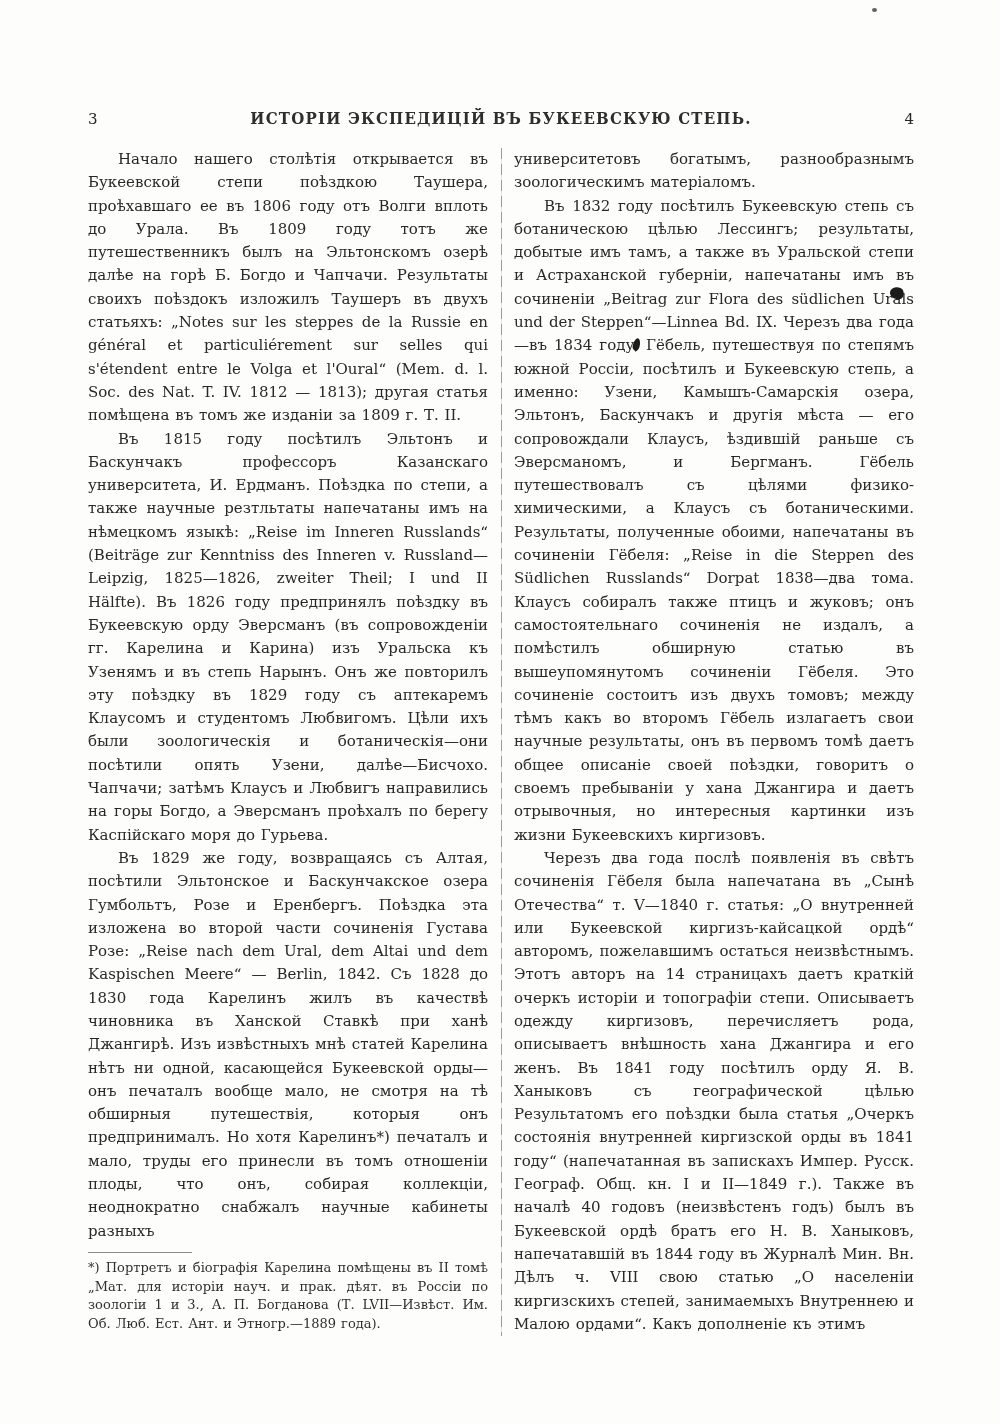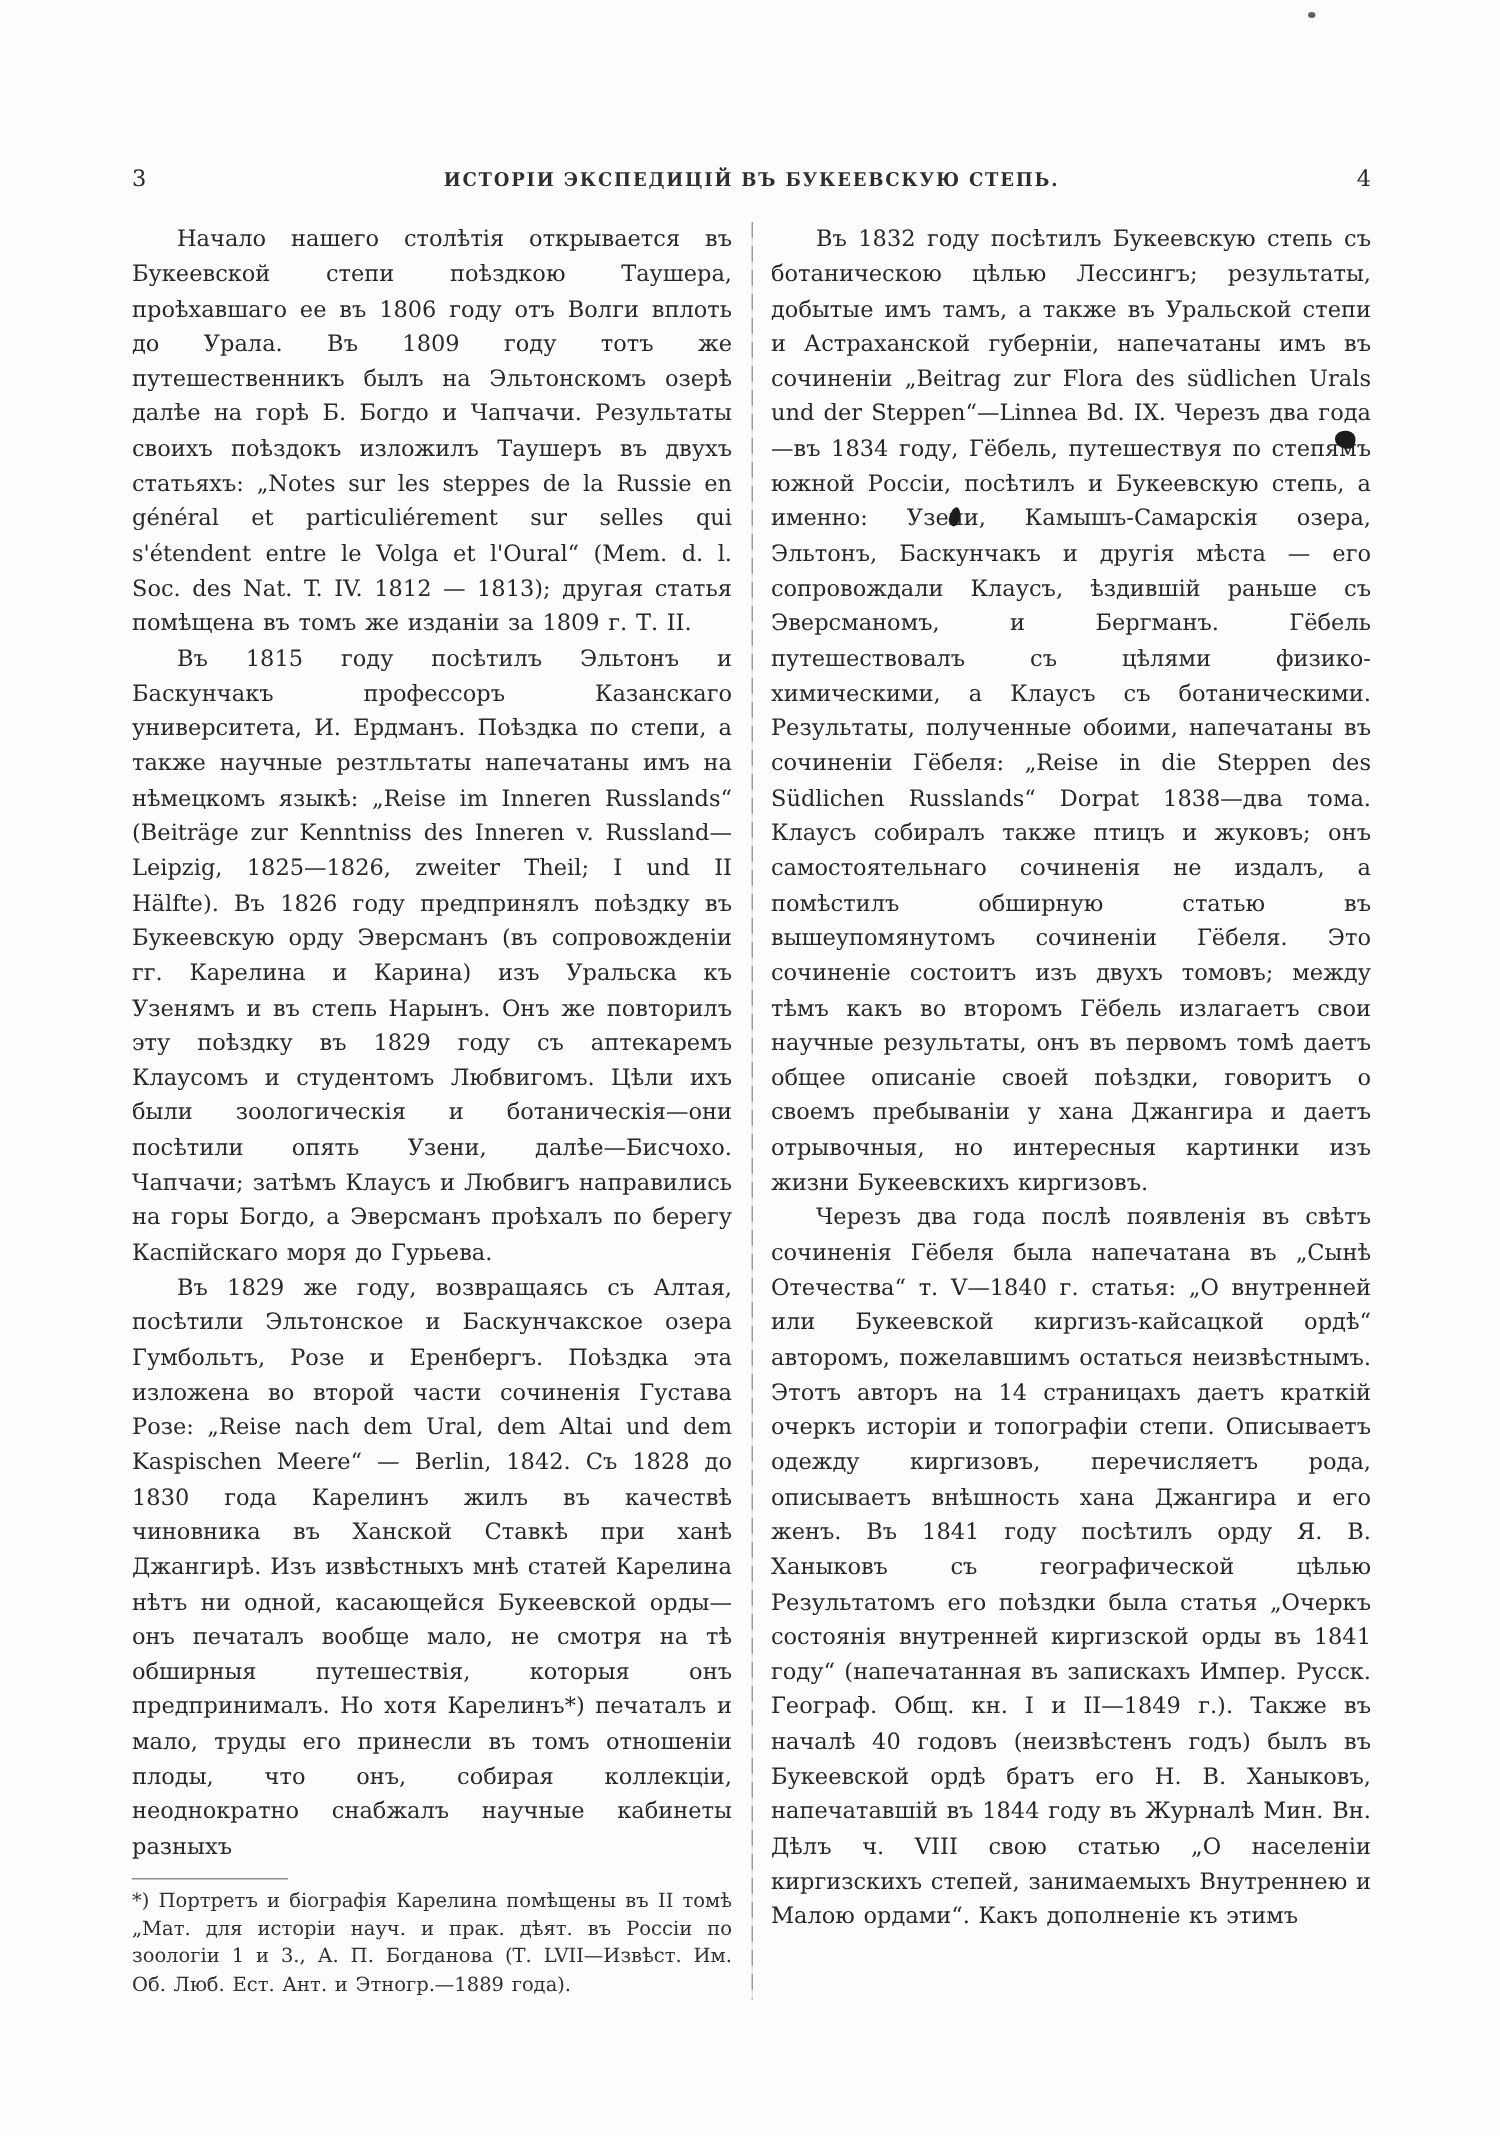--- a/index.html
+++ b/index.html
@@ -20,21 +20,21 @@
   .running-head{
     position:absolute;
     top:110px;left:88px;right:86px;
     display:flex;align-items:baseline;
     font-size:15px;
   }
   .pageno{width:40px;font-size:15px;}
   .pageno.right{text-align:right;}
   .head-title{
     flex:1;text-align:center;
-    font-size:12px;font-weight:bold;
+    font-size:15px;font-weight:bold;
     letter-spacing:1.2px;
     color:#2e2e2e;
     transform:scaleY(1.05);
     white-space:nowrap;
   }
   
   .columns{
     position:absolute;
     top:148px;left:88px;
     width:826px;
@@ -110,20 +110,21 @@
           <p class="para indent">Въ 1829 же году, возвращаясь съ Алтая, посѣтили Эльтонское и Баскунчакское озера Гумбольтъ, Розе и Еренбергъ. Поѣздка эта изложена во второй части сочиненія Густава Розе: „Reise nach dem Ural, dem Altai und dem Kaspischen Meere“ — Berlin, 1842. Съ 1828 до 1830 года Карелинъ жилъ въ качествѣ чиновника въ Ханской Ставкѣ при ханѣ Джангирѣ. Изъ извѣстныхъ мнѣ статей Карелина нѣтъ ни одной, касающейся Букеевской орды—онъ печаталъ вообще мало, не смотря на тѣ обширныя путешествія, которыя онъ предпринималъ. Но хотя Карелинъ*) печаталъ и мало, труды его принесли въ томъ отношеніи плоды, что онъ, собирая коллекціи, неоднократно снабжалъ научные кабинеты разныхъ</p>
         </div>
       <hr class="footnote-rule">
       <p class="footnote-text">*) Портретъ и біографія Карелина помѣщены въ II томѣ „Мат. для исторіи науч. и прак. дѣят. въ Россіи по зоологіи 1 и 3., А. П. Богданова (Т. LVII—Извѣст. Им. Об. Люб. Ест. Ант. и Этногр.—1889 года).</p>
     </div>
 
     <div class="divider"></div>
 
     <div class="col col-right">
       <div>
+          <p class="para flush">университетовъ богатымъ, разнообразнымъ зоологическимъ матеріаломъ.</p>
           <p class="para indent">Въ 1832 году посѣтилъ Букеевскую степь съ ботаническою цѣлью Лессингъ; результаты, добытые имъ тамъ, а также въ Уральской степи и Астраханской губерніи, напечатаны имъ въ сочиненіи „Beitrag zur Flora des südlichen Urals und der Steppen“—Linnea Bd. IX. Черезъ два года—въ 1834 году, Гёбель, путешествуя по степямъ южной Россіи, посѣтилъ и Букеевскую степь, а именно: Узени, Камышъ-Самарскія озера, Эльтонъ, Баскунчакъ и другія мѣста — его сопровождали Клаусъ, ѣздившій раньше съ Эверсманомъ, и Бергманъ. Гёбель путешествовалъ съ цѣлями физико-химическими, а Клаусъ съ ботаническими. Результаты, полученные обоими, напечатаны въ сочиненіи Гёбеля: „Reise in die Steppen des Südlichen Russlands“ Dorpat 1838—два тома. Клаусъ собиралъ также птицъ и жуковъ; онъ самостоятельнаго сочиненія не издалъ, а помѣстилъ обширную статью въ вышеупомянутомъ сочиненіи Гёбеля. Это сочиненіе состоитъ изъ двухъ томовъ; между тѣмъ какъ во второмъ Гёбель излагаетъ свои научные результаты, онъ въ первомъ томѣ даетъ общее описаніе своей поѣздки, говоритъ о своемъ пребываніи у хана Джангира и даетъ отрывочныя, но интересныя картинки изъ жизни Букеевскихъ киргизовъ.</p>
           <p class="para indent">Черезъ два года послѣ появленія въ свѣтъ сочиненія Гёбеля была напечатана въ „Сынѣ Отечества“ т. V—1840 г. статья: „О внутренней или Букеевской киргизъ-кайсацкой ордѣ“ авторомъ, пожелавшимъ остаться неизвѣстнымъ. Этотъ авторъ на 14 страницахъ даетъ краткій очеркъ исторіи и топографіи степи. Описываетъ одежду киргизовъ, перечисляетъ рода, описываетъ внѣшность хана Джангира и его женъ. Въ 1841 году посѣтилъ орду Я. В. Ханыковъ съ географической цѣлью Результатомъ его поѣздки была статья „Очеркъ состоянія внутренней киргизской орды въ 1841 году“ (напечатанная въ запискахъ Импер. Русск. Географ. Общ. кн. I и II—1849 г.). Также въ началѣ 40 годовъ (неизвѣстенъ годъ) былъ въ Букеевской ордѣ братъ его Н. В. Ханыковъ, напечатавшій въ 1844 году въ Журналѣ Мин. Вн. Дѣлъ ч. VIII свою статью „О населеніи киргизскихъ степей, занимаемыхъ Внутреннею и Малою ордами“. Какъ дополненіе къ этимъ</p>
         </div>
     </div>
 
   </div>
 
   <div class="ink-smudge smudge-a"></div>
   <div class="ink-smudge smudge-b"></div>
   <div class="ink-smudge speck"></div>

